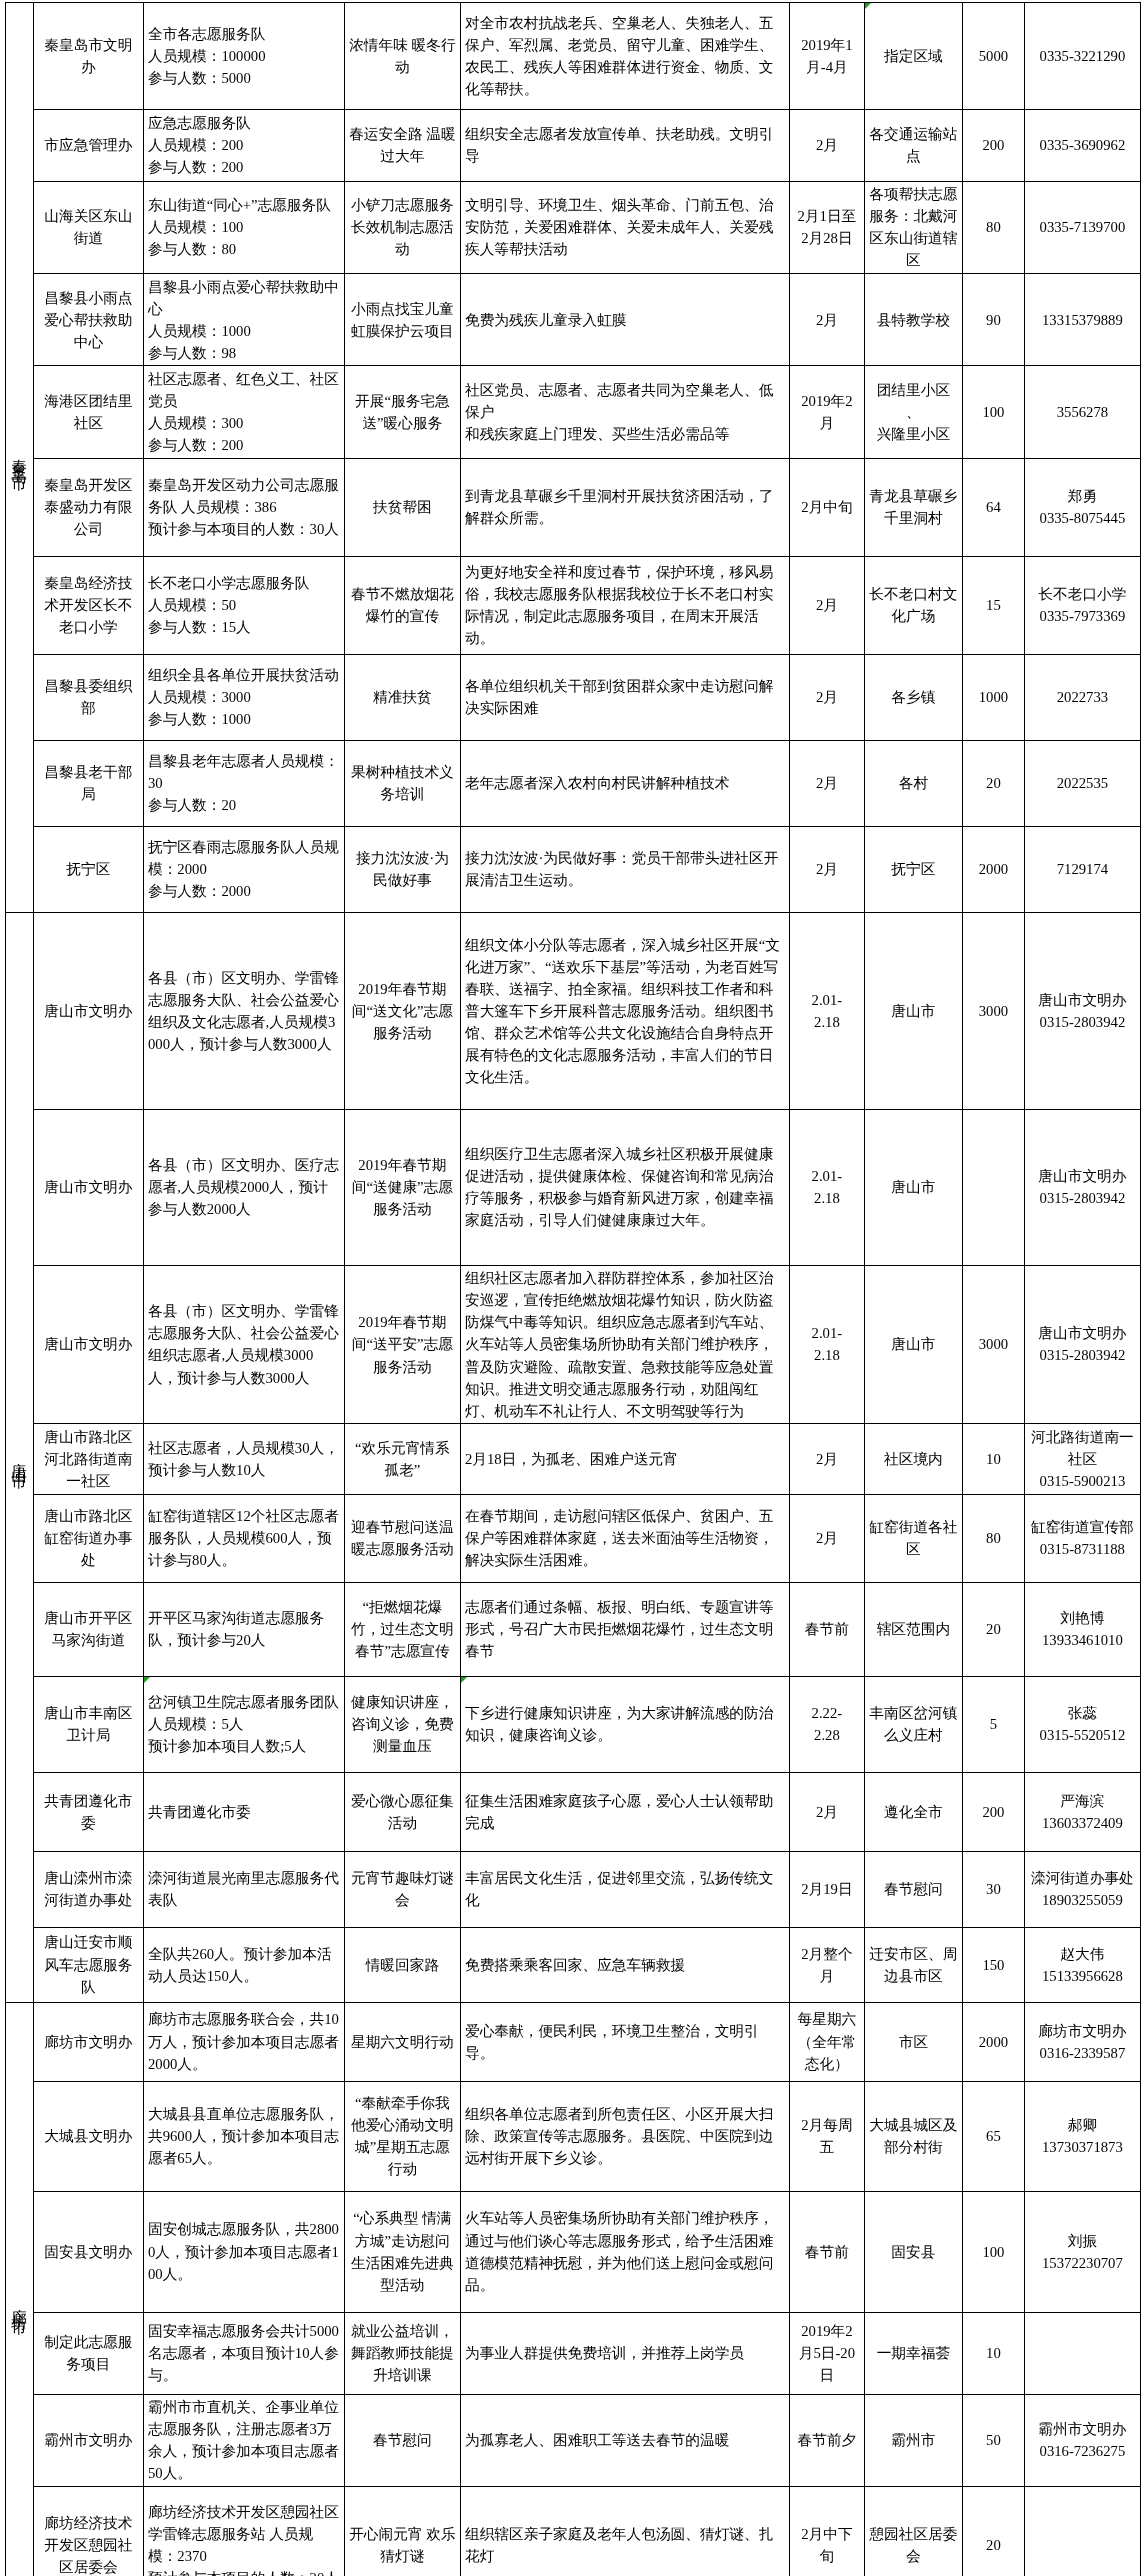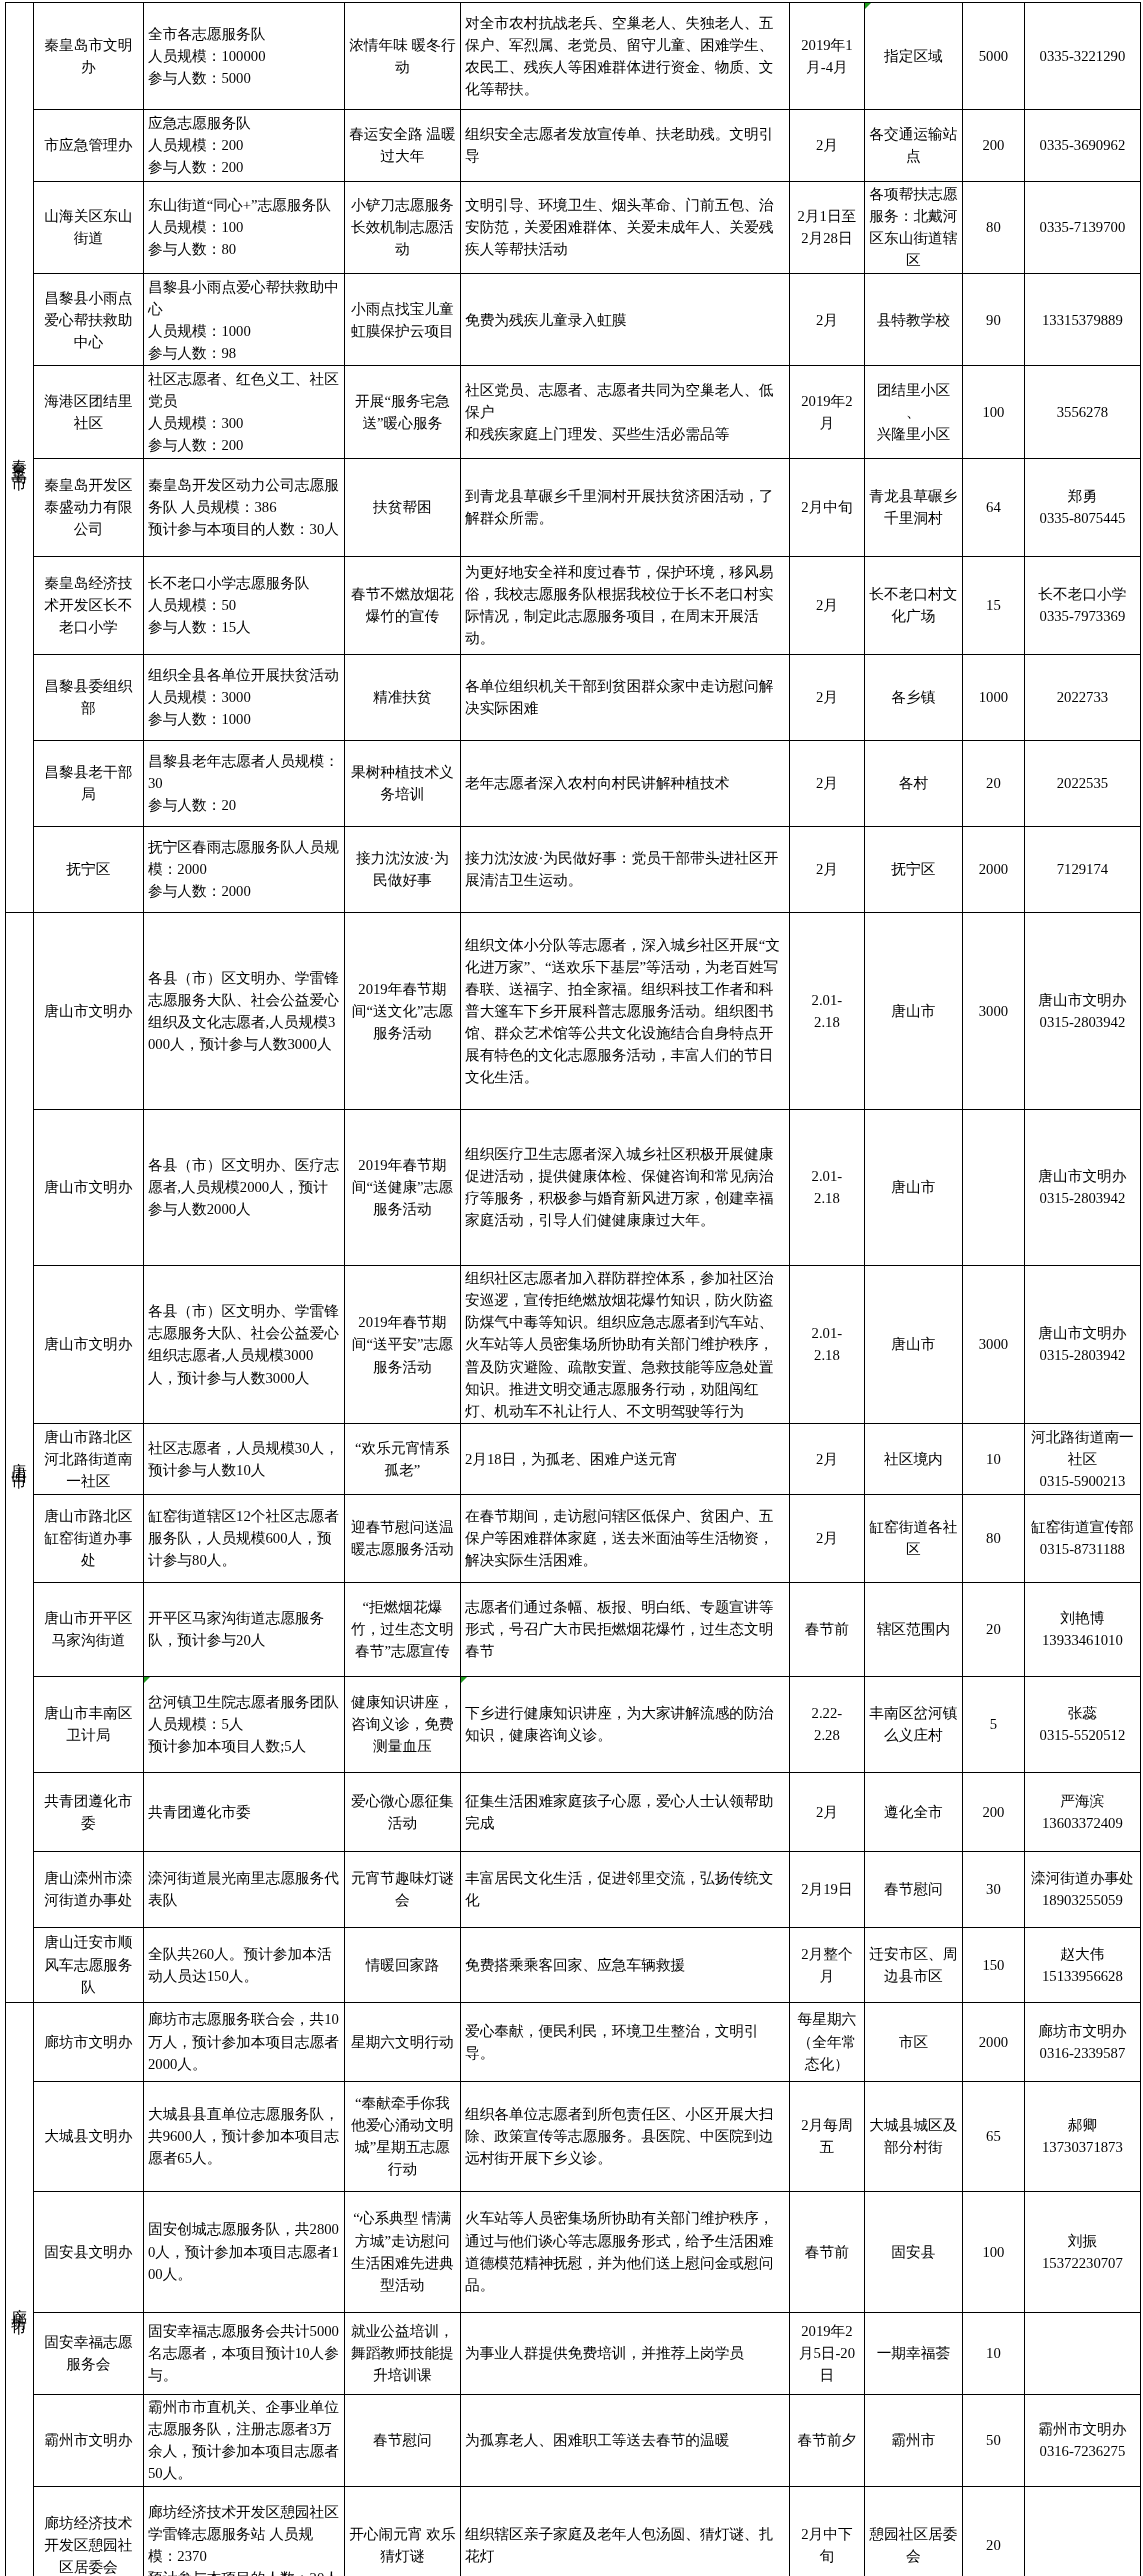--- a/index.html
+++ b/index.html
@@ -299,21 +299,21 @@
           <td class="c-left pre">固安创城志愿服务队，共28000人，预计参加本项目志愿者100人。</td>
           <td class="c-center">“心系典型 情满方城”走访慰问生活困难先进典型活动</td>
           <td class="c-left pre">火车站等人员密集场所协助有关部门维护秩序，通过与他们谈心等志愿服务形式，给予生活困难道德模范精神抚慰，并为他们送上慰问金或慰问品。</td>
           <td class="c-center pre">春节前</td>
           <td class="c-center pre">固安县</td>
           <td class="c-center">100</td>
           <td class="c-center pre">刘振
 15372230707</td>
         </tr>
         <tr style="height: 82px;">
-          <td class="c-center">固安幸福志愿服务会</td>
+          <td class="c-center">制定此志愿服务项目</td>
           <td class="c-left pre">固安幸福志愿服务会共计5000名志愿者，本项目预计10人参与。</td>
           <td class="c-center">就业公益培训，舞蹈教师技能提升培训课</td>
           <td class="c-left pre">为事业人群提供免费培训，并推荐上岗学员</td>
           <td class="c-center pre">2019年2月5日-20日</td>
           <td class="c-center pre">一期幸福荟</td>
           <td class="c-center">10</td>
           <td class="c-center pre"></td>
         </tr>
         <tr style="height: 90px;">
           <td class="c-center">霸州市文明办</td>

